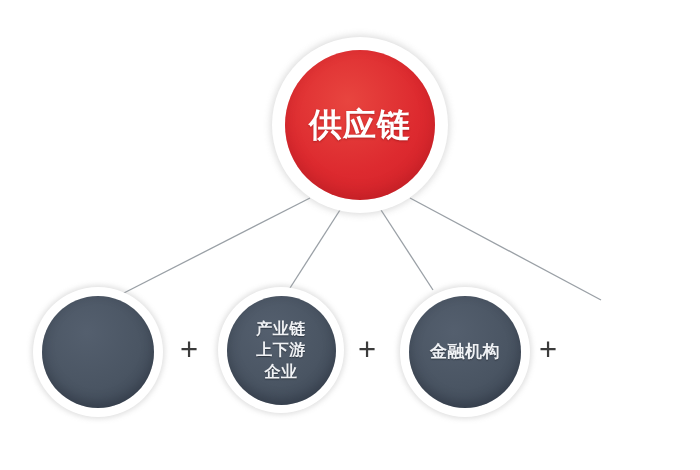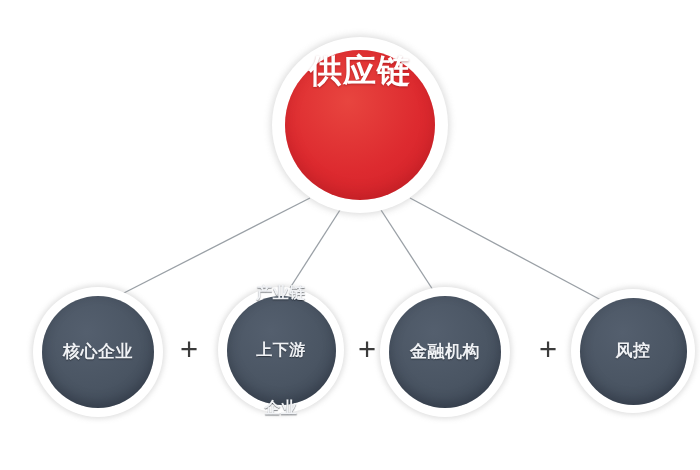--- a/index.html
+++ b/index.html
@@ -43,20 +43,21 @@
     justify-content: center;
   }
   .hub-inner {
     width: 150px;
     height: 150px;
     border-radius: 50%;
     background: radial-gradient(circle at 42% 34%, #e8453f 0%, #dd2a2f 55%, #cf2028 100%);
     display: flex;
     flex-direction: column;
     align-items: center;
+    justify-content: center;
     box-shadow: inset 0 -6px 14px rgba(150,20,25,0.30);
   }
   .hub-line {
     color: #ffffff;
     font-size: 33px;
     font-weight: bold;
     line-height: 1.28;
     letter-spacing: 1px;
     text-shadow: 0 1px 2px rgba(120,10,15,0.45);
   }
@@ -89,22 +90,22 @@
     text-shadow: 0 1px 1px rgba(20,25,32,0.55);
   }
   .node.three-line .node-line {
     font-size: 16px;
     line-height: 1.34;
   }
   
   #node-0 { left: 33px;  top: 287px; width: 130px; height: 130px; }
   #node-0 .node-inner { width: 112px; height: 112px; }
   #node-1 { left: 218px; top: 287px; width: 126px; height: 126px; }
-  #node-1 .node-inner { width: 109px; height: 109px; gap: 36px; }
-  #node-2 { left: 380px; top: 287px; width: 130px; height: 130px; }
+  #node-1 .node-inner { width: 109px; height: 109px; }
+  #node-2 { left: 400px; top: 287px; width: 130px; height: 130px; }
   #node-2 .node-inner { width: 112px; height: 112px; }
   #node-3 { left: 571px; top: 289px; width: 124px; height: 124px; }
   #node-3 .node-inner { width: 107px; height: 107px; }
   
   .plus {
     position: absolute;
     top: 334px;
     width: 32px;
     height: 32px;
     color: #3b3b3b;
@@ -130,21 +131,20 @@
   </svg>
 
   <div class="hub">
     <div class="hub-inner">
       <div class="hub-line">供应链</div>
     </div>
   </div>
 
   <div class="node" id="node-0">
     <div class="node-inner">
-      <div class="node-line">核心企业</div>
     </div>
   </div>
 
   <div class="plus" id="plus-0">+</div>
 
   <div class="node three-line" id="node-1">
     <div class="node-inner">
       <div class="node-line">产业链</div>
       <div class="node-line">上下游</div>
       <div class="node-line">企业</div>
@@ -154,19 +154,14 @@
   <div class="plus" id="plus-1">+</div>
 
   <div class="node" id="node-2">
     <div class="node-inner">
       <div class="node-line">金融机构</div>
     </div>
   </div>
 
   <div class="plus" id="plus-2">+</div>
 
-  <div class="node" id="node-3">
-    <div class="node-inner">
-      <div class="node-line">风控</div>
-    </div>
-  </div>
 
 </div>
 
 </body></html>

